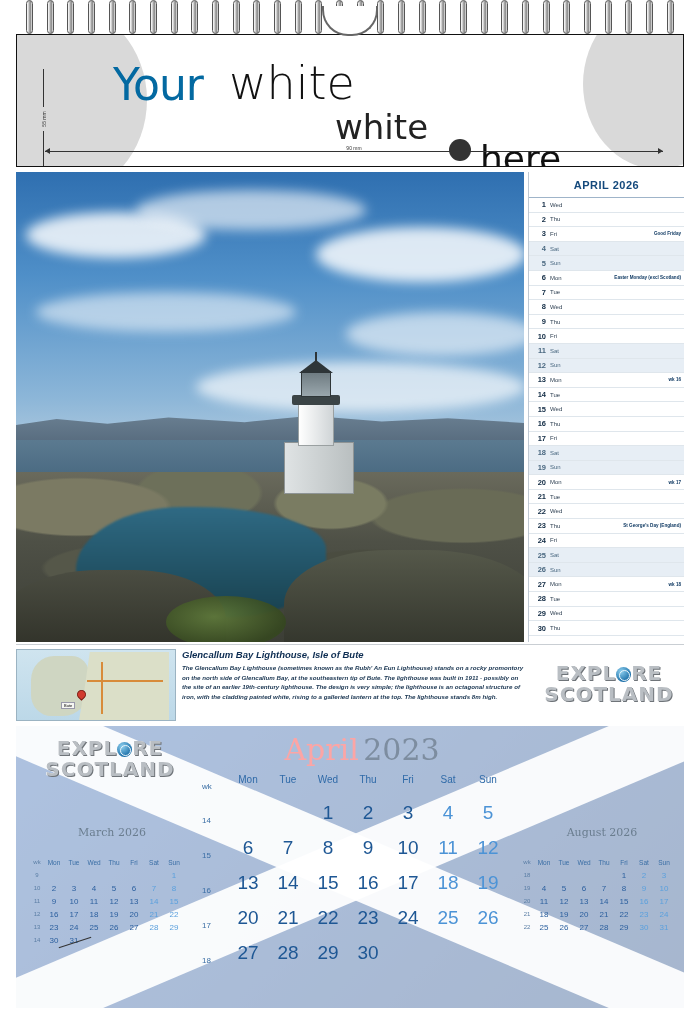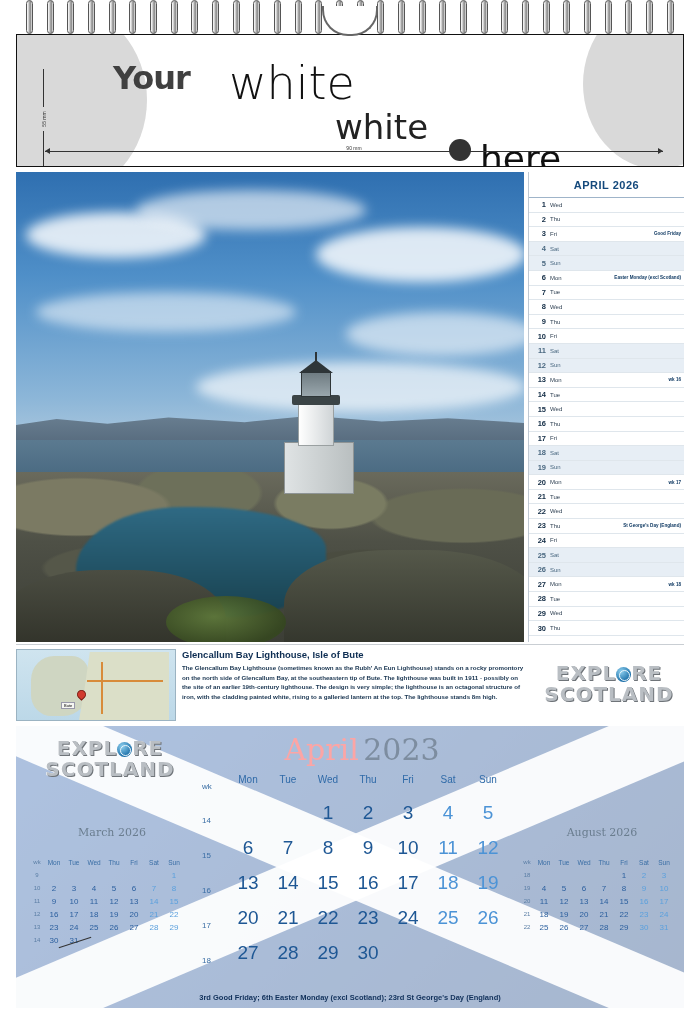--- a/index.html
+++ b/index.html
@@ -44,21 +44,21 @@
   }
   .advert-grey-left {
     position: absolute; left: -40px; top: -30px; width: 170px; height: 190px;
     background: #d9d9d9; border-radius: 50%;
   }
   .advert-grey-right {
     position: absolute; right: -50px; top: -36px; width: 150px; height: 170px;
     background: #d9d9d9; border-radius: 50%;
   }
   .adv-text { position: absolute; z-index: 3; font-family: "DejaVu Sans", sans-serif; }
-  .adv-your { left: 96px; top: 24px; font-size: 32px; font-weight: 700; letter-spacing: -1px; color:#404040;}
+  .adv-your { left: 96px; top: 24px; font-size: 44px; font-weight: 400; letter-spacing: -1px; color:#0369a1;}
   .adv-advert { left: 212px; top: 21px; font-size: 46px; font-weight: 300; color:#111;}
   .adv-goes { left: 318px; top: 72px; font-size: 34px; font-weight: 400; color:#222;}
   .adv-dot {
     position: absolute; left: 432px; top: 104px; width: 22px; height: 22px;
     border-radius: 50%; background: #333; z-index: 4;
   }
   .adv-here { left: 463px; top: 103px; font-size: 36px; font-weight: 400; color:#111;}
   .dim-v {
     position: absolute; left: 20px; top: 34px; height: 100px; width: 14px;
     display: flex; align-items: center; justify-content: center; z-index: 5;
@@ -223,21 +223,21 @@
   .map-road2 { position:absolute; left:84px; top:12px; width:2px; height:52px; background:#d88b3a; }
   .map-pin {
     position: absolute; left: 60px; top: 40px; width: 9px; height: 9px;
     background: #d13b2e; border-radius: 50% 50% 50% 0; transform: rotate(-45deg);
     border: 1px solid #7a1d14;
   }
   .map-label {
     position: absolute; left: 44px; top: 52px; font-size: 4px; background:#ffffffcc;
     padding: 0 2px; border: .5px solid #99a;
   }
-  .caption-text { flex: 1; padding: 4px 2px 0 0; }
+  .caption-text { flex: 1; padding: 4px 2px 0 0; font-style: italic; }
   .caption-title { font-size: 9.5px; font-weight: 700; color: #0d2d52; margin-bottom: 3px; }
   .caption-body { font-size: 6.2px; line-height: 1.55; color: #17334f; font-weight: 700; max-width: 346px; }
   .logo-box {
     width: 150px; height: 72px; margin-top: 2px;
     display: flex; flex-direction: column; justify-content: center; align-items: center;
     position: relative;
   }
   .logo-explore {
     font-size: 20px; font-weight: 700; letter-spacing: 1px;
     color: #b9bec3;
@@ -802,15 +802,14 @@
             <div>26</div>
             <div>27</div>
             <div>28</div>
             <div>29</div>
             <div class="we">30</div>
             <div class="we">31</div>
           </div>
         </div>
     </div>
 
-    <div class="bottom-notes">3rd Good Friday; 6th Easter Monday (excl Scotland); 23rd St George's Day (England)</div>
   </div>
 </div>
 
 </body></html>

